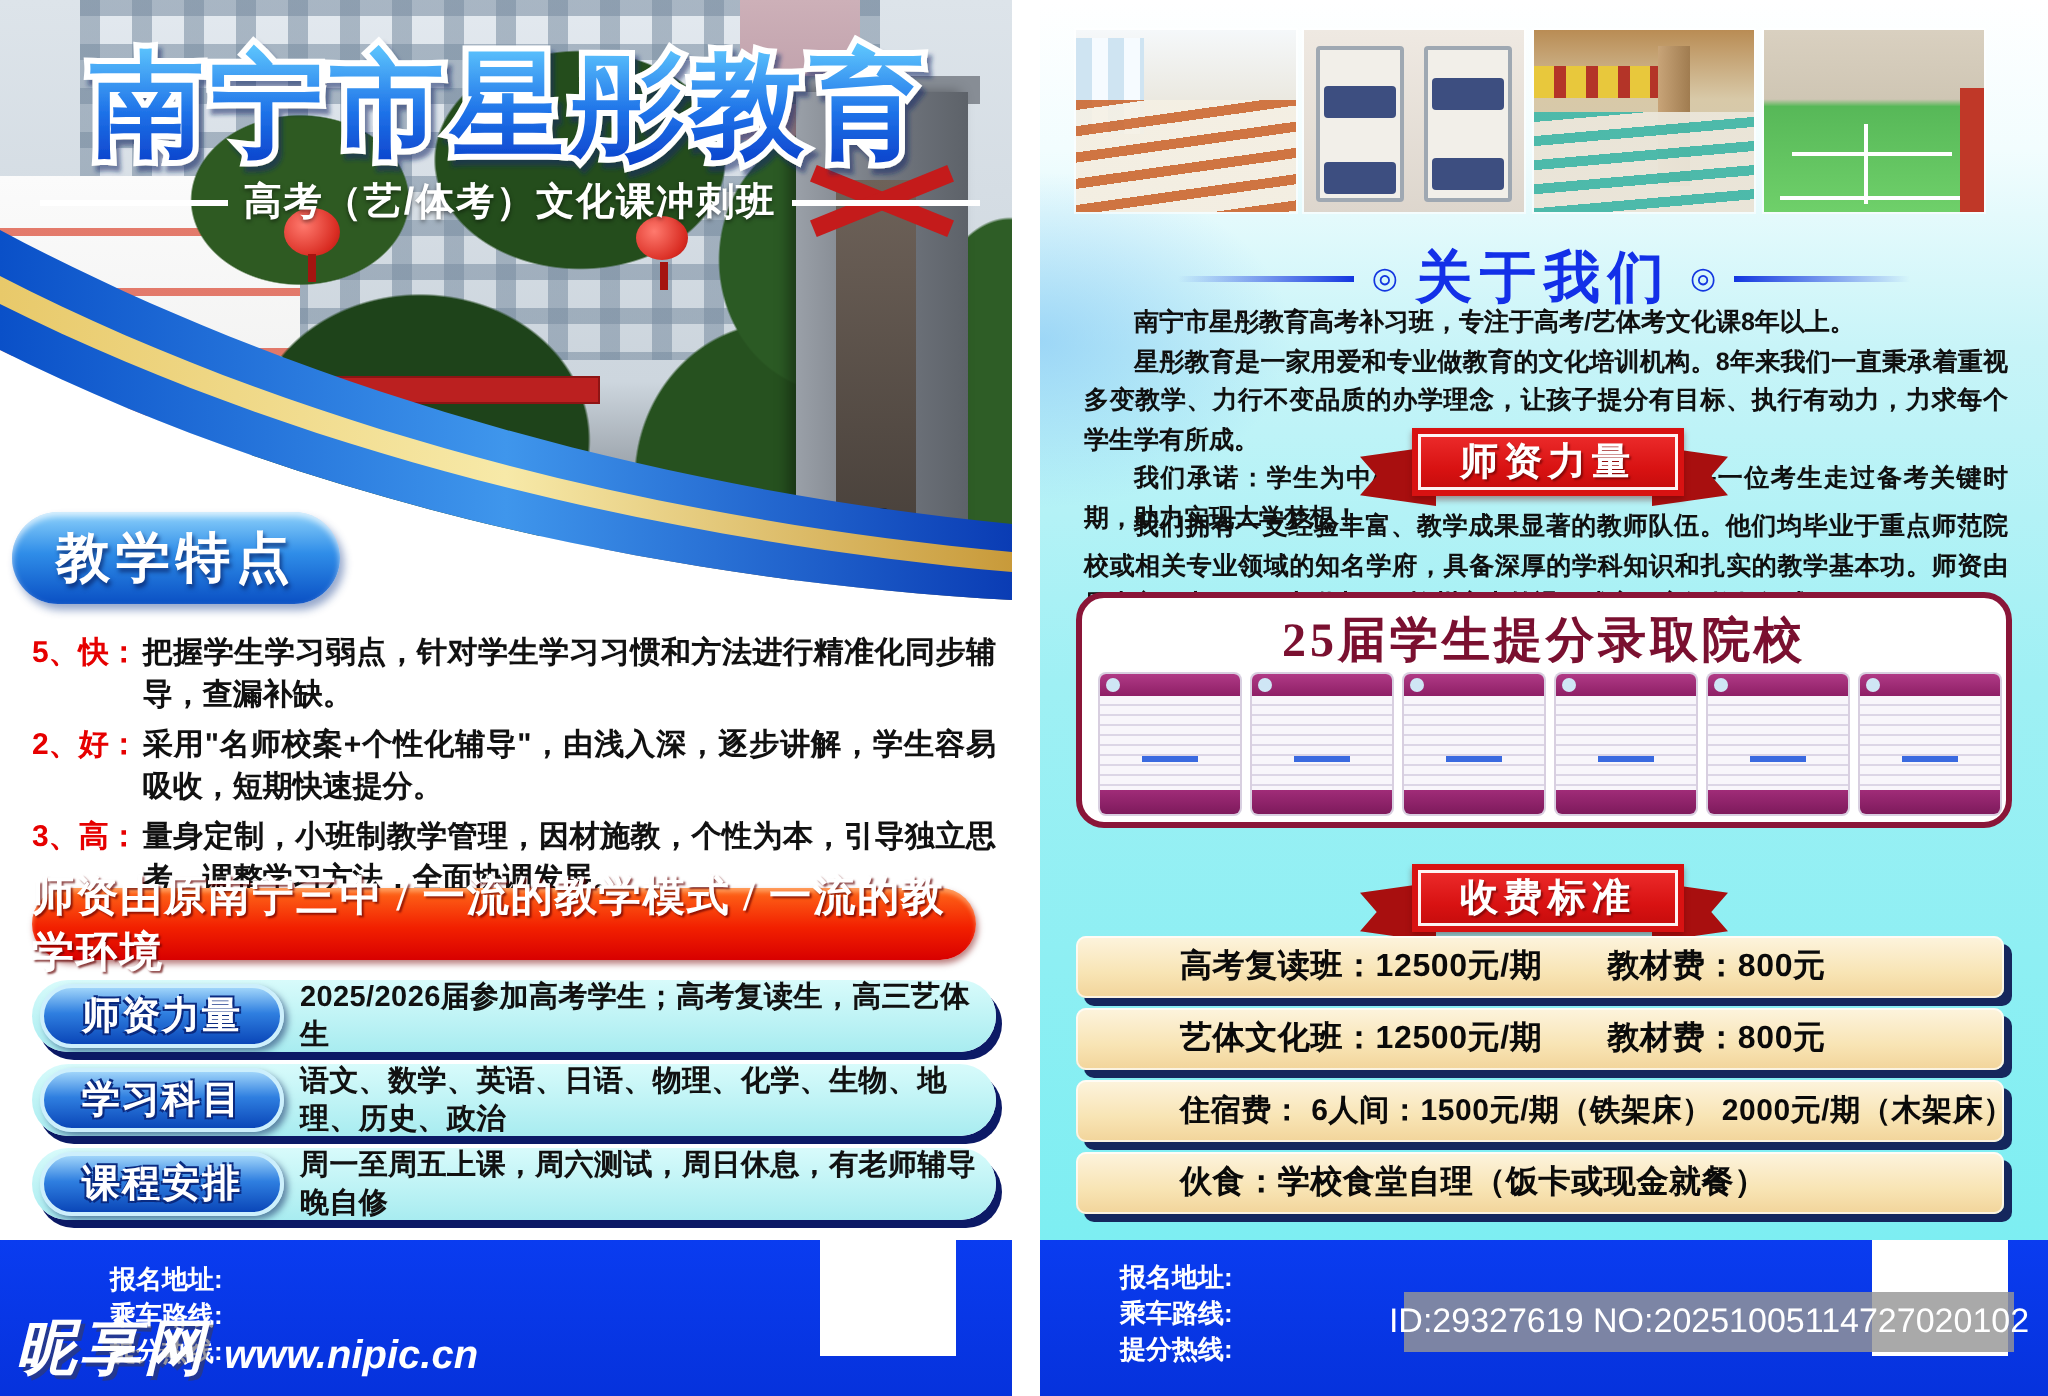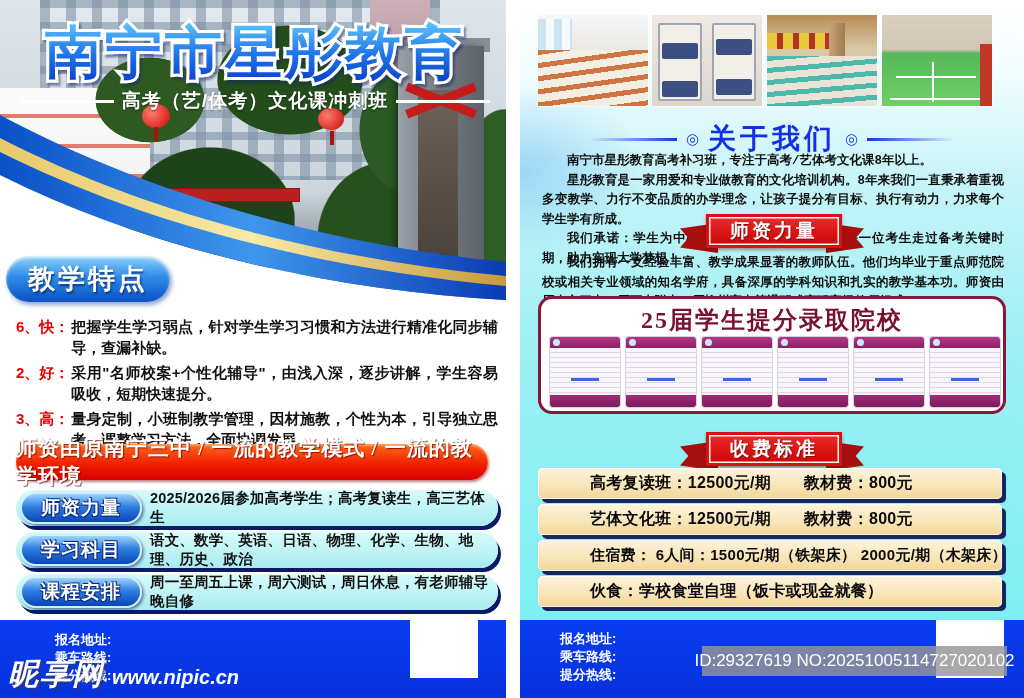--- a/index.html
+++ b/index.html
@@ -123,21 +123,21 @@
   #ph4 .cline { position:absolute; background:#fff; }
   #ph4 .redstrip { position:absolute; right:0; bottom:0; width:12px; height:62px; background:#c03828; }
 
   
   #about-head { left:0; top:120px; width:504px; display:flex; align-items:center; justify-content:center; gap:9px; }
   #about-head .hline { width:88px; height:3px; background:linear-gradient(90deg,transparent,#1336e0); }
   #about-head .hline.rev { background:linear-gradient(90deg,#1336e0,transparent); }
   #about-head .circ { color:#1336e0; font-size:15px; font-weight:bold; }
   #about-title { color:#1330e8; font-size:28px; font-weight:900; letter-spacing:4px; }
   .para-block { position:absolute; left:22px; width:462px; color:#101010; font-size:12.5px; font-weight:bold; line-height:19.5px; text-align:justify; }
-  .para-block p { text-indent:2em;font-family:Liberation Mono, monospace; }
+  .para-block p { text-indent:2em; }
 
   
   .ribbon { position:absolute; left:186px; width:132px; height:34px; }
   .ribbon .tail { position:absolute; top:9px; width:38px; height:30px; background:#a80f0f; }
   .ribbon .tail.l { left:-26px; clip-path:polygon(100% 0,0 18%,22% 50%,0 82%,100% 100%); }
   .ribbon .tail.r { right:-26px; clip-path:polygon(0 0,100% 18%,78% 50%,100% 82%,0 100%); }
   .ribbon .body { position:absolute; left:0; top:0; width:136px; height:34px;
     background:linear-gradient(180deg,#f03030 0%,#d81212 60%,#c00a0a 100%);
     box-shadow:inset 0 0 0 3px #d81212, inset 0 0 0 4.5px rgba(255,255,255,.95), 0 2px 3px rgba(100,0,0,.4);
     display:flex; align-items:center; justify-content:center;
@@ -223,21 +223,21 @@
         </linearGradient>
       </defs>
       <path d="M0,85 C150,160 330,200 506,210 L506,230 L0,230 Z" fill="#ffffff"></path>
       <path d="M0,25 C150,105 330,155 506,172 L506,210 C330,200 150,160 0,85 Z" fill="url(#blueGrad)"></path>
       <path d="M0,48 C150,125 330,170 506,186 L506,196 C330,180 150,137 0,62 Z" fill="url(#goldGrad)"></path>
     </svg>
 
     <div id="feature-badge" class="abs">教学特点</div>
     <div id="features" class="abs">
       <div class="feat">
-        <span class="lab">6、快：</span>
+        <span class="lab">5、快：</span>
         <span class="txt">把握学生学习弱点，针对学生学习习惯和方法进行精准化同步辅导，查漏补缺。</span>
       </div>
       <div class="feat">
         <span class="lab">2、好：</span>
         <span class="txt">采用"名师校案+个性化辅导"，由浅入深，逐步讲解，学生容易吸收，短期快速提分。</span>
       </div>
       <div class="feat">
         <span class="lab">3、高：</span>
         <span class="txt">量身定制，小班制教学管理，因材施教，个性为本，引导独立思考，调整学习方法，全面协调发展。</span>
       </div>

